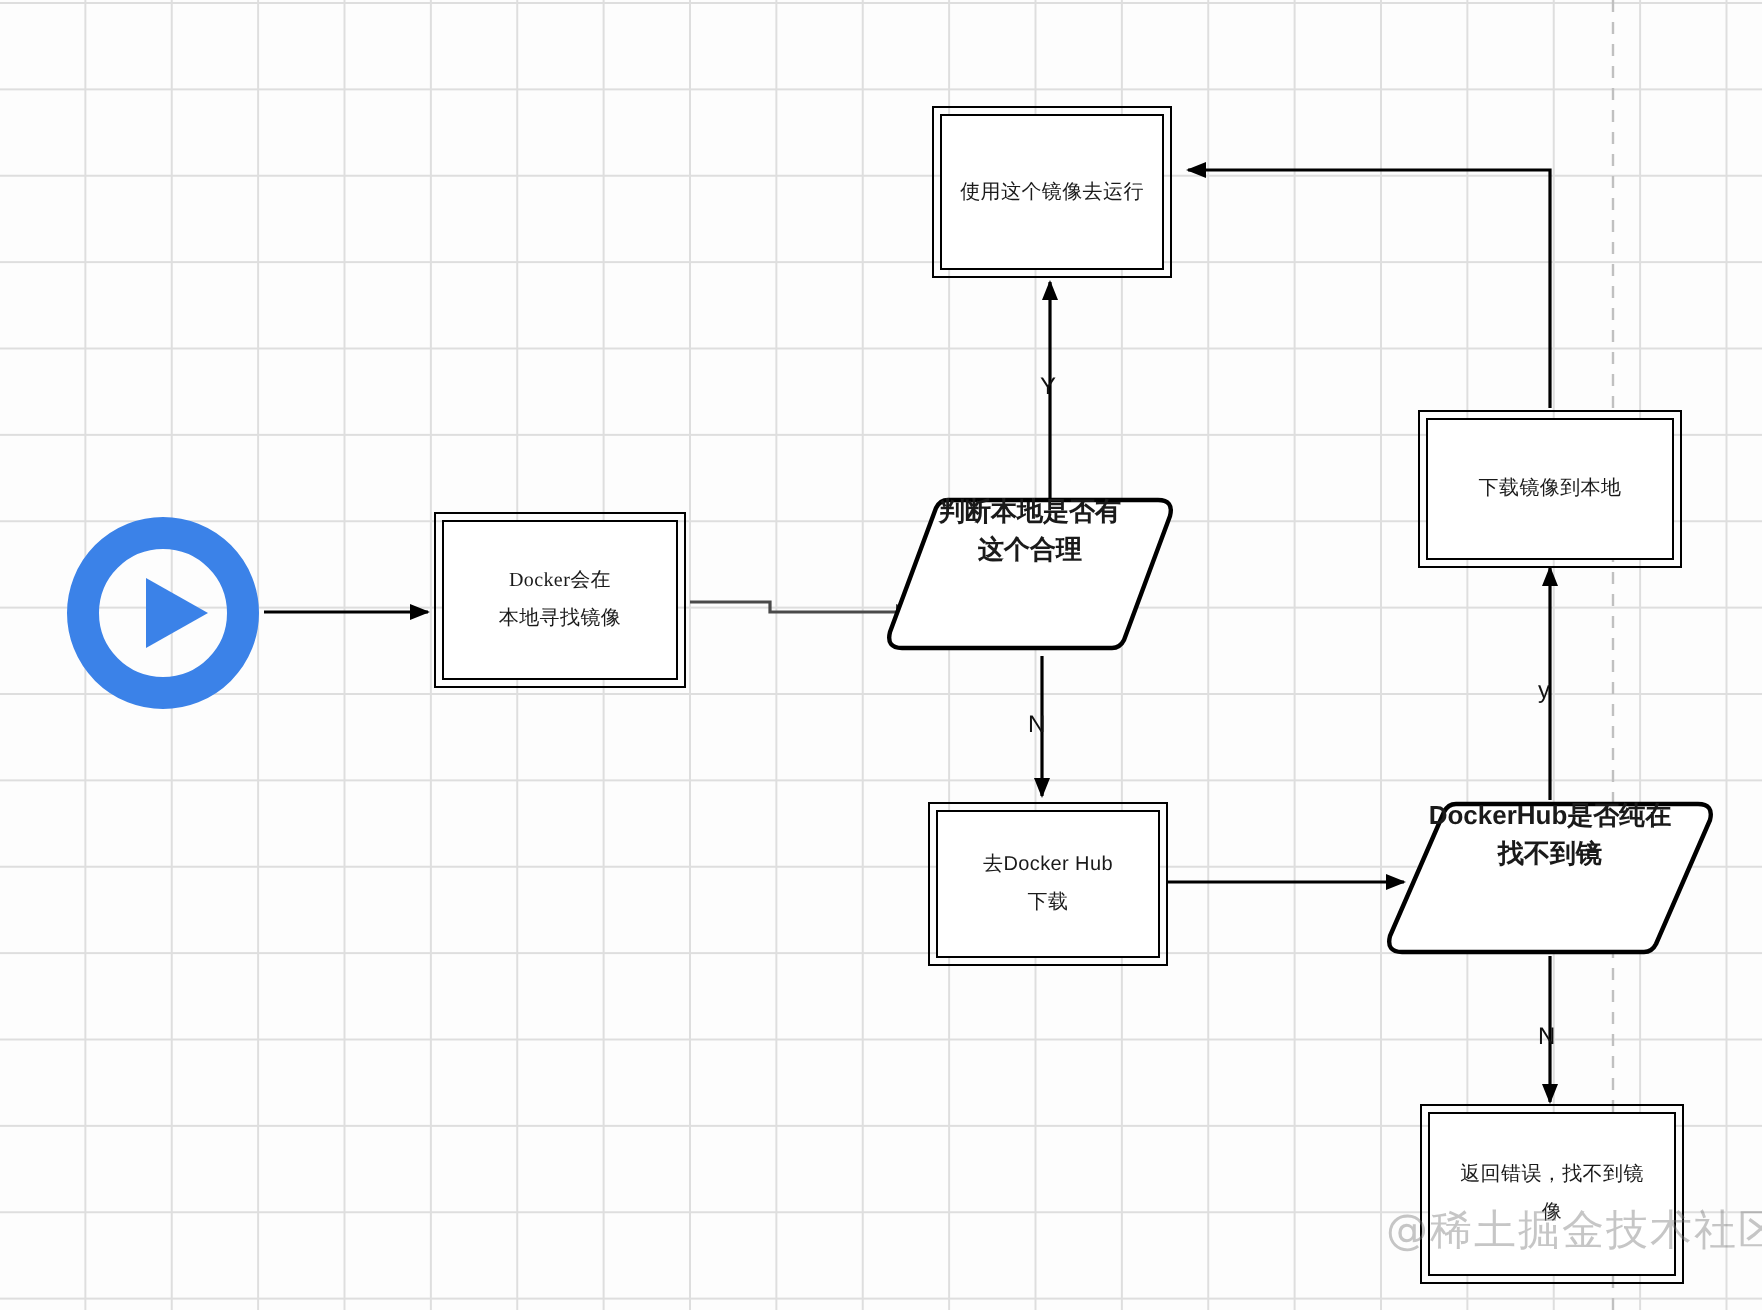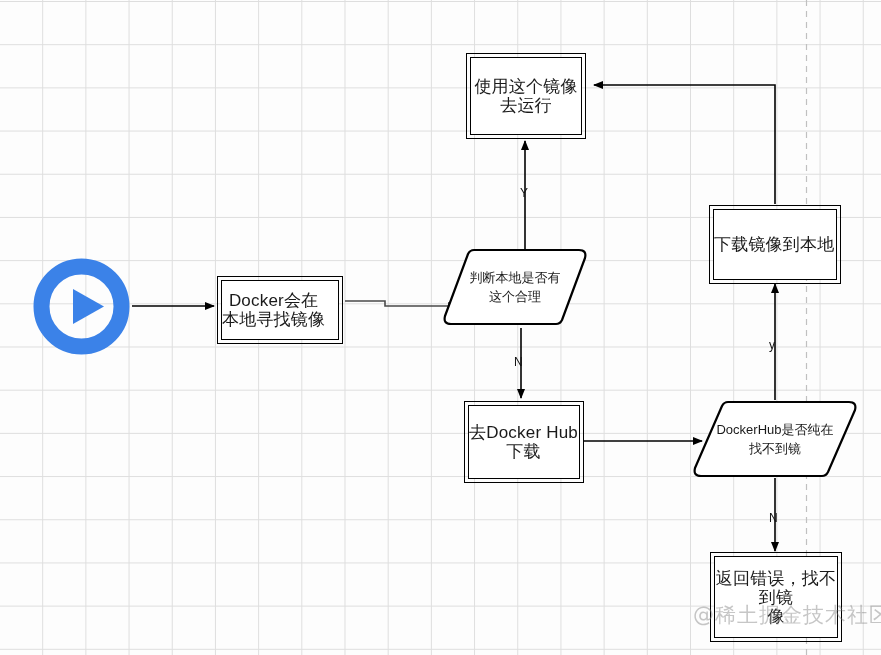--- a/index.html
+++ b/index.html
@@ -26,40 +26,42 @@
     top: 0;
     width: 881px;
     height: 655px;
     pointer-events: none;
   }
   .node {
     position: absolute;
     box-sizing: border-box;
     display: flex;
     align-items: center;
+    justify-content: center;
     text-align: center;
     color: #1a1a1a;
-    font-size: 17px;
+    font-size: 10px;
     line-height: 19px;
     letter-spacing: 0.2px;
     white-space: pre-line;
   }
   
   .proc {
     background: #ffffff;
     border: 1px solid #000000;
     outline: 1px solid #000000;
     outline-offset: 3px;
   }
   .para-wrap {
     position: absolute;
     display: flex;
-    align-items: center;
+    align-items: flex-start;
     justify-content: center;
     text-align: center;
+    font-weight: bold;
   }
   .para-label {
     position: relative;
     z-index: 3;
     color: #1a1a1a;
     font-size: 13px;
     line-height: 19px;
     white-space: pre-line;
     text-align: center;
   }
@@ -138,21 +140,21 @@
     <path d="M775,204 L775,85 L594,85" fill="none" stroke="#000" stroke-width="1.6" marker-end="url(#arrow)"></path>
   </svg>
 
   <div class="start-icon">
     <svg viewBox="0 0 97 97" width="97" height="97">
       <circle cx="48.5" cy="48.5" r="40" fill="none" stroke="#3b82e8" stroke-width="16"></circle>
       <path d="M40,31 L71,48.5 L40,66 Z" fill="#3b82e8"></path>
     </svg>
   </div>
 
-  <div class="node proc" style="left:221px; top:280px; width:118px; height:60px;">
+  <div class="node proc" style="left:221px; top:260px; width:118px; height:80px;font-family:Liberation Serif, serif;">
     <span>Docker会在
 本地寻找镜像</span>
   </div>
 
   <div class="node proc" style="left:470px; top:57px; width:112px; height:78px;">
     <span>使用这个镜像去运行</span>
   </div>
 
   <div class="node proc" style="left:468px; top:405px; width:112px; height:74px;">
     <span>去Docker Hub

